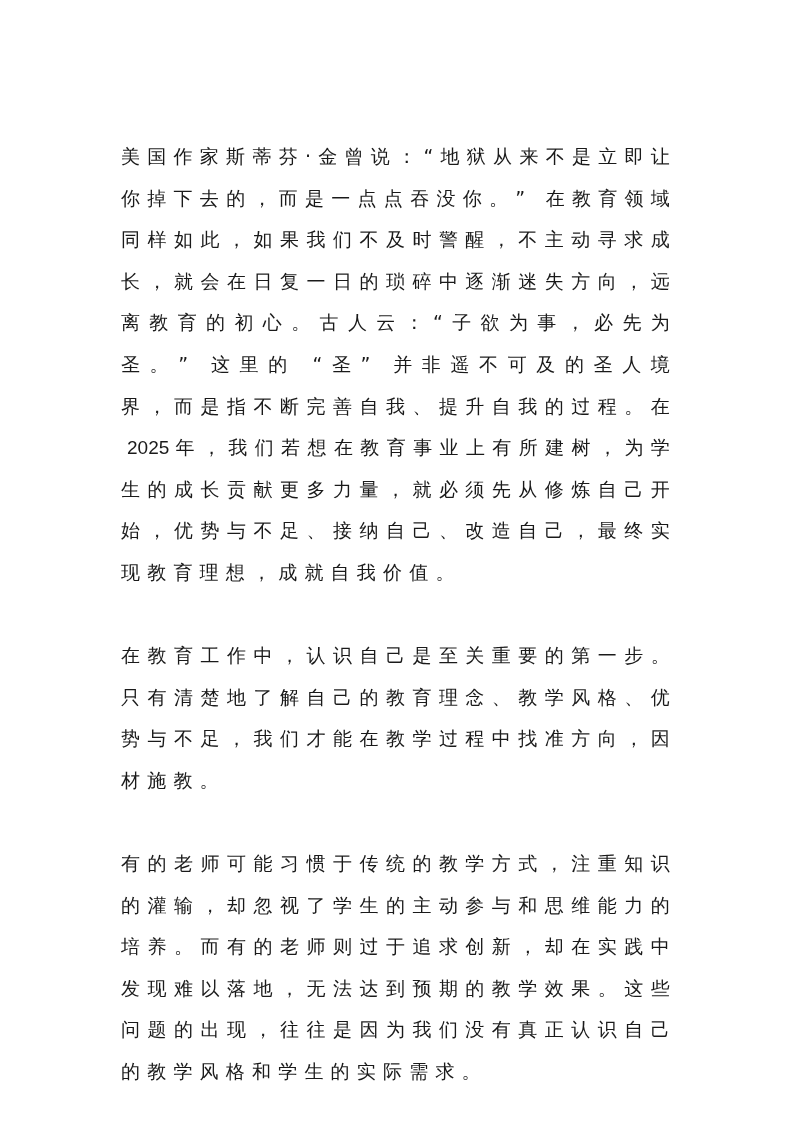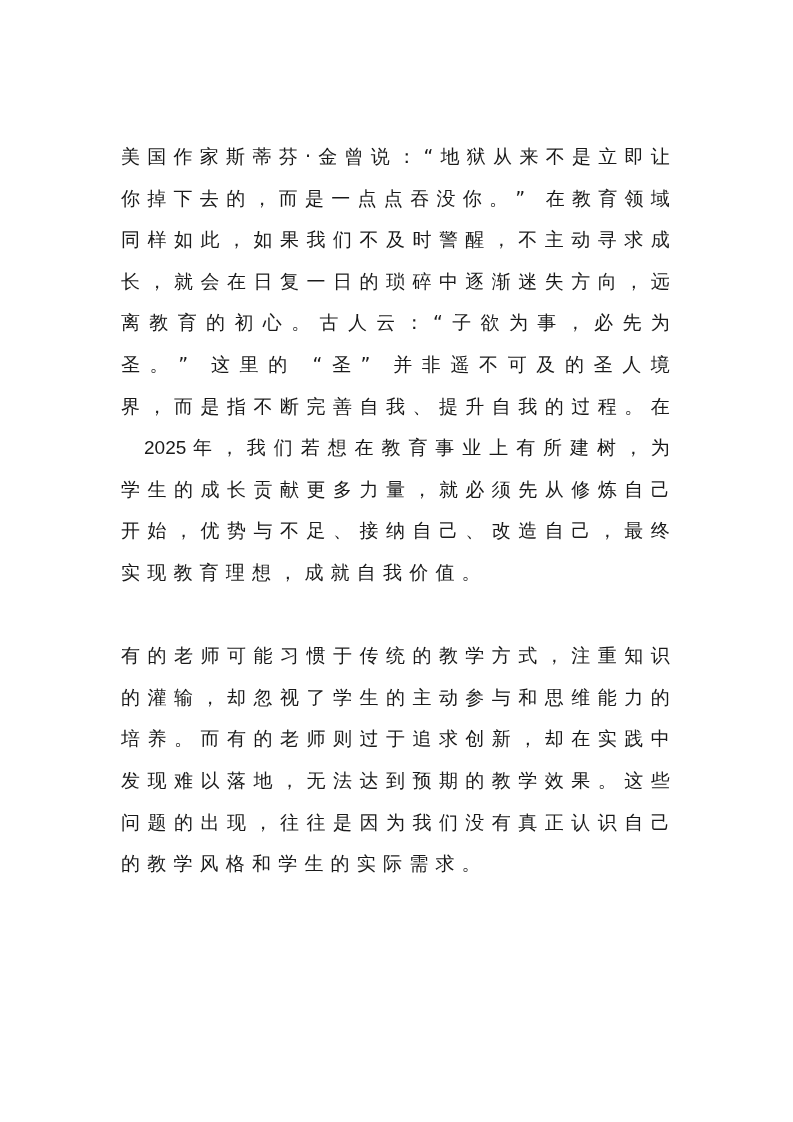--- a/index.html
+++ b/index.html
@@ -11,22 +11,23 @@
     width: 556px;
     font-family: "DejaVu Sans", sans-serif;
     font-size: 19px;
     line-height: 41.6px;
     color: #1a1a1a;
     letter-spacing: 7.2px;
     text-align: justify;
     text-align-last: left;
   }
   .page p { margin: 0 0 41.6px 0; }
-  .num { font-family: "Liberation Sans", sans-serif; font-weight: normal; letter-spacing: 0; padding: 0 6px; margin-left: 17px; }
+  .num { font-family: "Liberation Sans", sans-serif; font-weight: normal; letter-spacing: 0; padding: 0 6px; }
   .heading { margin: 0 0 41.6px 0; }
 </style>
 </head>
 <body>
 
 <div class="page">
   <p><span>美国作家斯蒂芬·金曾说：“地狱从来不是立即让你掉下去的，而是一点点吞没你。” 在教育领域同样如此，如果我们不及时警醒，不主动寻求成长，就会在日复一日的琐碎中逐渐迷失方向，远离教育的初心。古人云：“子欲为事，必先为圣。” 这里的 “圣” 并非遥不可及的圣人境界，而是指不断完善自我、提升自我的过程。在</span><span class="num">2025</span><span>年，我们若想在教育事业上有所建树，为学生的成长贡献更多力量，就必须先从修炼自己开始，优势与不足、接纳自己、改造自己，最终实现教育理想，成就自我价值。</span></p>
+  <p>在教育工作中，认识自己是至关重要的第一步。只有清楚地了解自己的教育理念、教学风格、优势与不足，我们才能在教学过程中找准方向，因材施教。</p>
   <p>有的老师可能习惯于传统的教学方式，注重知识的灌输，却忽视了学生的主动参与和思维能力的培养。而有的老师则过于追求创新，却在实践中发现难以落地，无法达到预期的教学效果。这些问题的出现，往往是因为我们没有真正认识自己的教学风格和学生的实际需求。</p>
 </div>
 
 </body></html>

